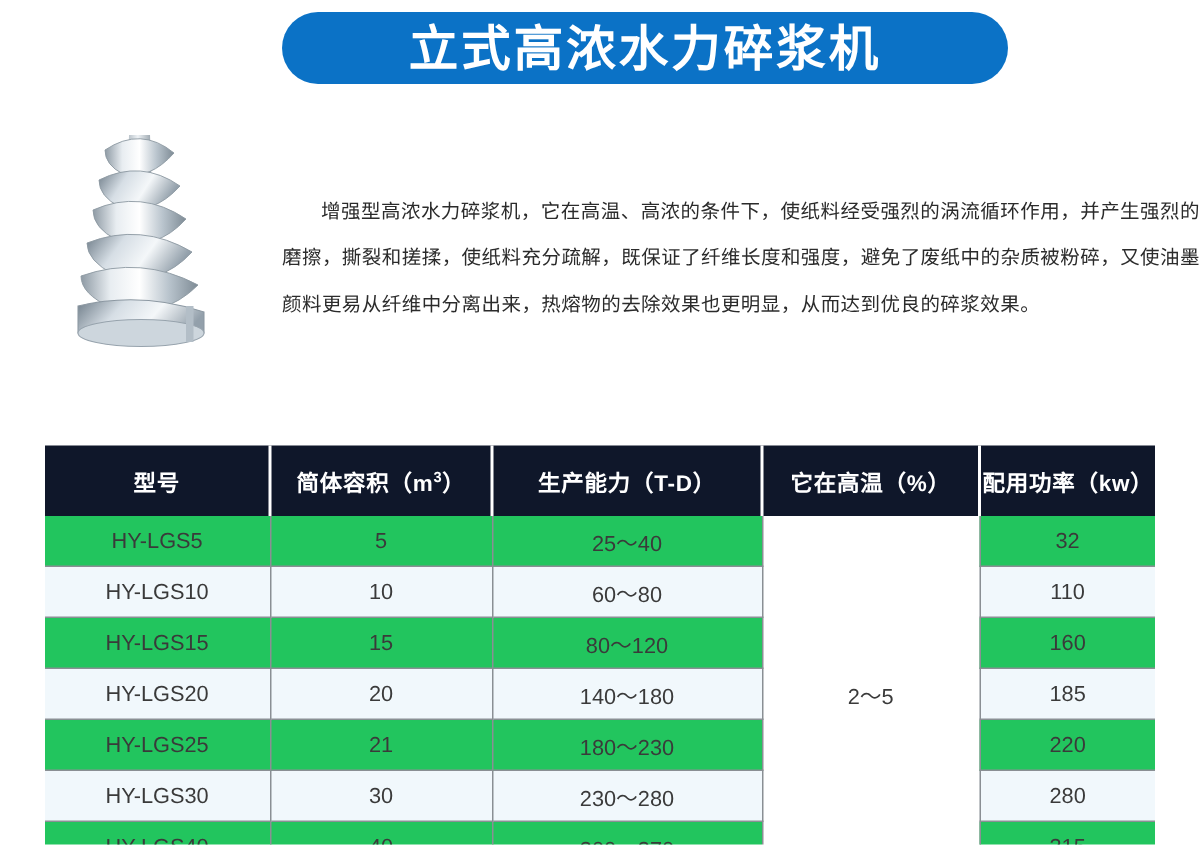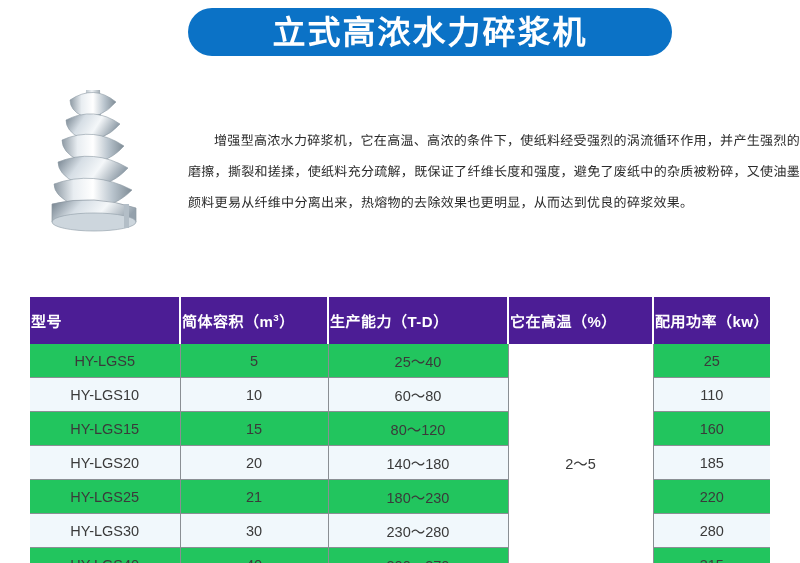--- a/index.html
+++ b/index.html
@@ -92,26 +92,26 @@
     left: 30px;
     top: 297px;
     width: 740px;
   }
   table.spec-table {
     border-collapse: collapse;
     width: 740px;
     table-layout: fixed;
   }
   table.spec-table thead th {
-    background: #4c1d95;
+    background: #0f172a;
     color: #ffffff;
     font-size: 15px;
     font-weight: bold;
     height: 45px;
-    text-align: left;
+    text-align: center;
     vertical-align: middle;
     border-right: 2px solid #ffffff;
     letter-spacing: 0.5px;
     white-space: nowrap;
   }
   table.spec-table thead th:last-child { border-right: none; margin-left: 44px; }
 
   table.spec-table tbody td {
     height: 31px;
     font-size: 14.5px;
@@ -208,21 +208,21 @@
         <th>它在高温（%）</th>
         <th>配用功率（kw）</th>
       </tr>
     </thead>
     <tbody id="spec-body">
         <tr>
           <td class="zebra">HY-LGS5</td>
           <td class="zebra">5</td>
           <td class="zebra">25～40</td>
           <td class="merged" rowspan="7">2～5</td>
-          <td class="zebra">25</td>
+          <td class="zebra">32</td>
         </tr>
         <tr>
           <td class="zebra">HY-LGS10</td>
           <td class="zebra">10</td>
           <td class="zebra">60～80</td>
           <td class="zebra">110</td>
         </tr>
         <tr>
           <td class="zebra">HY-LGS15</td>
           <td class="zebra">15</td>

